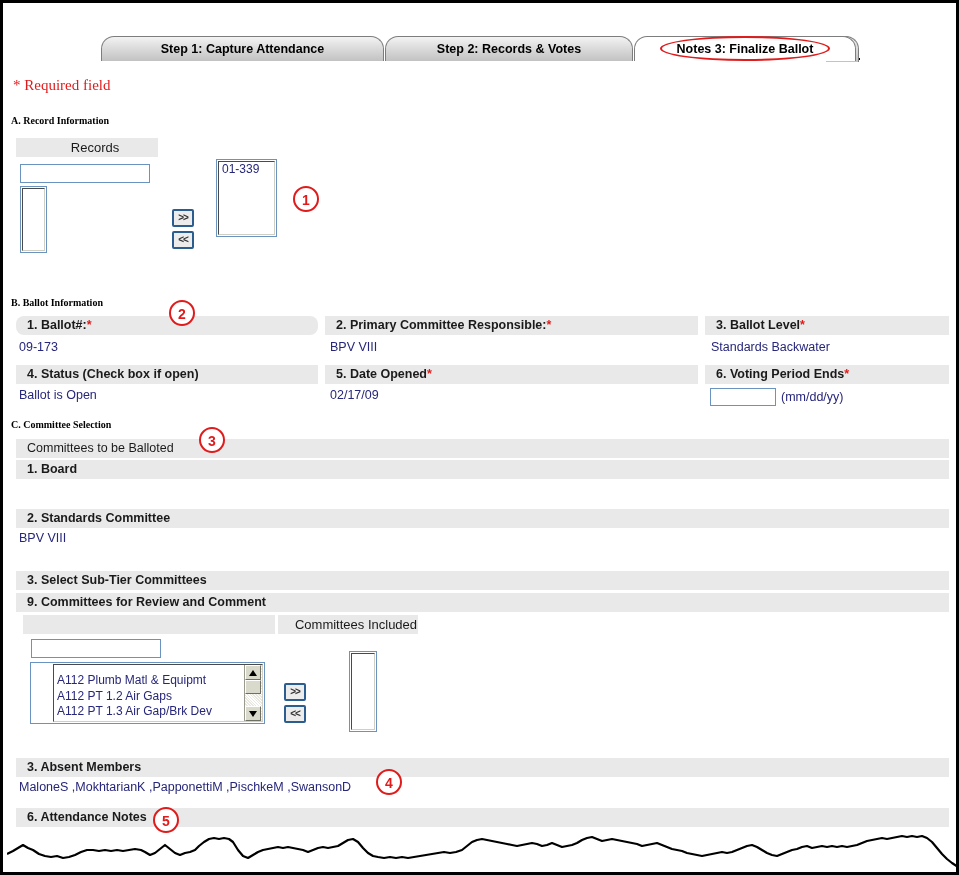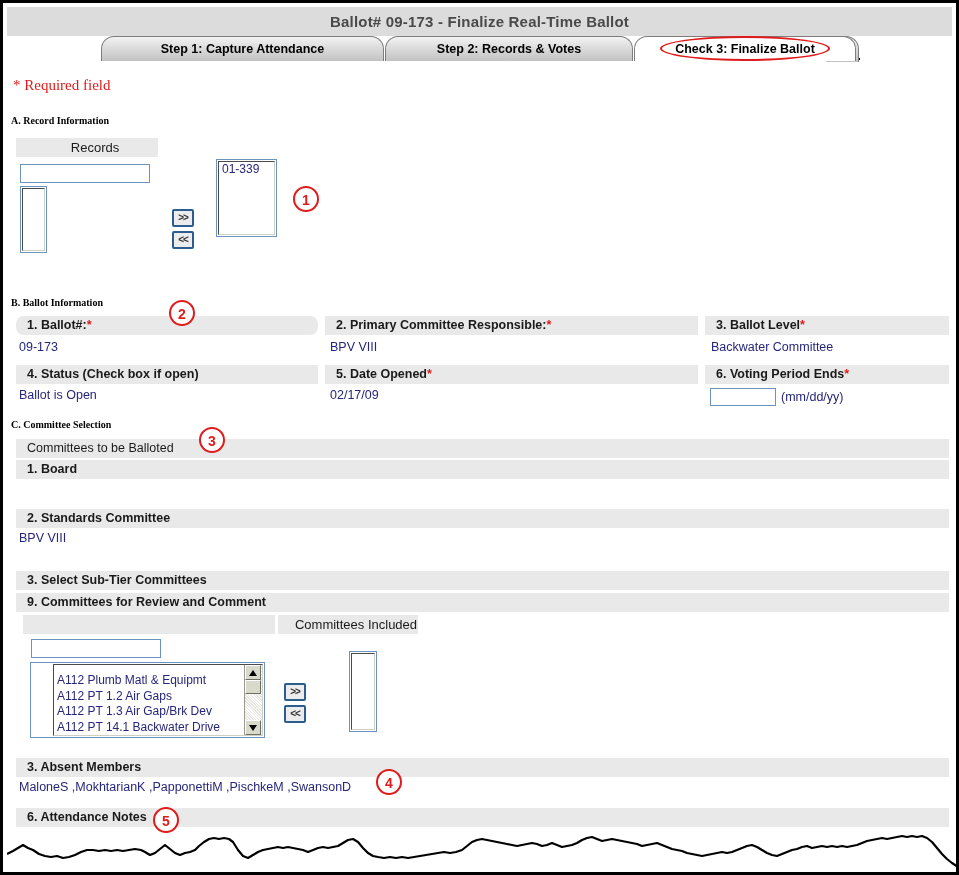--- a/index.html
+++ b/index.html
@@ -275,27 +275,26 @@
     bottom: 0;
     width: 951px;
     height: 60px;
   }
 </style>
 </head>
 <body>
 
 <div id="page">
 
-  <div class="titlebar">Ballot# 09-173 - Finalize Real-Time Ballot</div>
 
   <div class="tabstrip">
     <div class="tab-stub"></div>
     <div class="tab" id="tab0">Step 1: Capture Attendance</div>
     <div class="tab" id="tab1">Step 2: Records &amp; Votes</div>
-    <div class="tab active" id="tab2">Check 3: Finalize Ballot</div>
+    <div class="tab active" id="tab2">Notes 3: Finalize Ballot</div>
   </div>
   <div class="tab-underline"></div>
   <div class="annot-ellipse" style="left:657px; top:33px; width:170px; height:25px;"></div>
 
   <div class="required-note">* Required field</div>
 
   <div class="sect-head" style="left:8px; top:112px;">A. Record Information</div>
 
   <div class="graybar center" style="left:13px; top:135px; width:142px; height:19px;">Records</div>
 
@@ -324,21 +323,21 @@
   </div>
   <div class="graybar" style="left:322px; top:313px; width:373px; height:19px;">
     <span>2. Primary Committee Responsible:</span><span class="star">*</span>
   </div>
   <div class="graybar" style="left:702px; top:313px; width:244px; height:19px;">
     <span>3. Ballot Level</span><span class="star">*</span>
   </div>
 
   <div class="value" style="left:16px; top:337px;">09-173</div>
   <div class="value" style="left:327px; top:337px;">BPV VIII</div>
-  <div class="value" style="left:708px; top:337px;">Backwater Committee</div>
+  <div class="value" style="left:708px; top:337px;">Standards Backwater</div>
 
   <div class="graybar" style="left:13px; top:362px; width:302px; height:19px;">
     <span>4. Status (Check box if open)</span>
   </div>
   <div class="graybar" style="left:322px; top:362px; width:373px; height:19px;">
     <span>5. Date Opened</span><span class="star">*</span>
   </div>
   <div class="graybar" style="left:702px; top:362px; width:244px; height:19px;">
     <span>6. Voting Period Ends</span><span class="star">*</span>
   </div>
@@ -370,21 +369,21 @@
 
   <div class="graybar" style="left:13px; top:590px; width:933px; height:19px;">
     <span>9. Committees for Review and Comment</span>
   </div>
 
   <div class="graybar center" style="left:20px; top:612px; width:252px; height:19px;"></div>
   <div class="graybar center" style="left:275px; top:612px; width:140px; height:19px;">Committees Included</div>
 
   <div class="txtinput" style="left:28px; top:636px; width:130px; height:19px;"></div>
 
-  <div class="listbox" style="left:27px; top:659px; width:235px; height:76px;padding-left:22px;">
+  <div class="listbox" style="left:27px; top:659px; width:235px; height:62px;padding-left:22px;">
     <div class="listbox-inner">
       <div style="position:absolute; left:0; top:8px; right:18px;">
         <div class="opt">A112 Plumb Matl &amp; Equipmt</div>
         <div class="opt">A112 PT 1.2 Air Gaps</div>
         <div class="opt">A112 PT 1.3 Air Gap/Brk Dev</div>
         <div class="opt">A112 PT 14.1 Backwater Drive</div>
       </div>
       <div class="sbar">
         <div class="sbar-btn up">
             <span class="sbar-arrow"></span>

